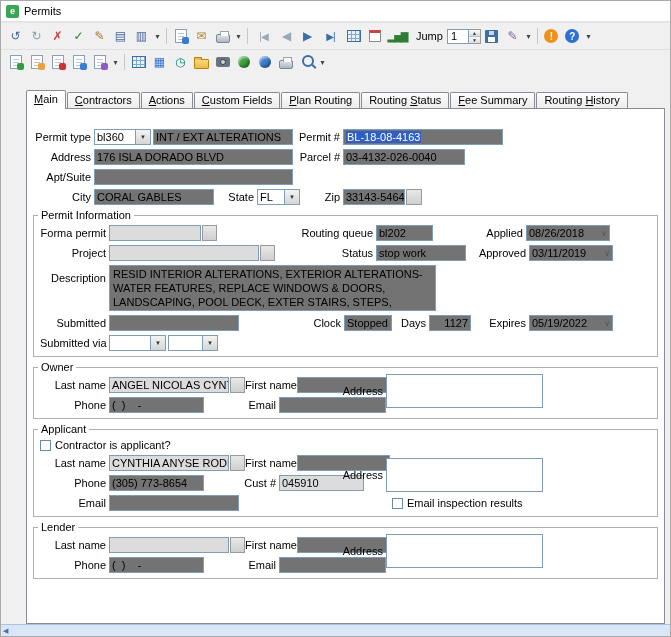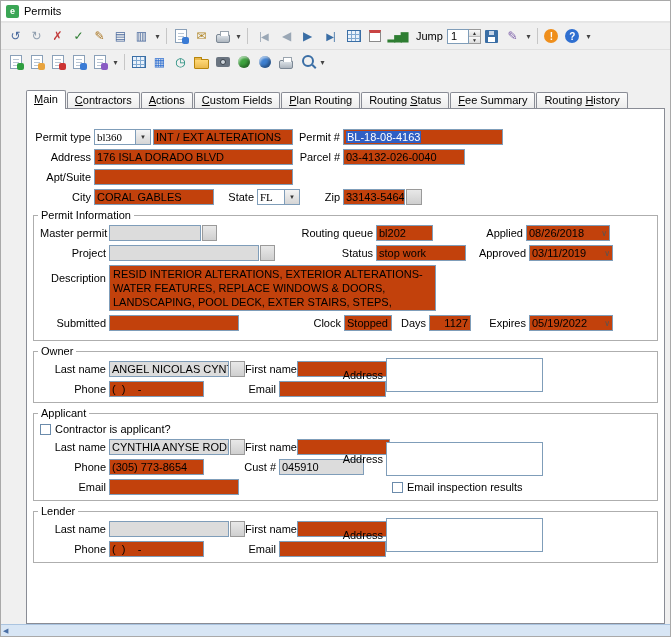--- a/index.html
+++ b/index.html
@@ -55,29 +55,29 @@
   
   .tab-strip{position:absolute;left:25px;top:89px;height:18px;display:flex;align-items:flex-end;z-index:3;}
   .tab{height:15px;line-height:15px;padding:0 7px;border:1px solid #898c95;border-bottom:none;background:linear-gradient(#fdfdfd,#ececec);margin-right:1px;border-radius:2px 2px 0 0;cursor:default;white-space:nowrap;}
   .tab.active{height:18px;line-height:17px;margin-bottom:-1px;background:#fff;position:relative;z-index:4;}
   .tab-page{position:absolute;left:25px;top:107px;right:5px;bottom:12px;background:#fff;border:1px solid #898c95;z-index:2;}
   .page-inner{position:relative;height:100%;box-sizing:border-box;padding:20px 6px;overflow:hidden;}
 
   
   .frow{display:flex;align-items:center;margin-bottom:4px;}
   .lab{text-align:right;margin-right:3px;white-space:nowrap;flex:none;}
-  .fld{height:16px;border:1px solid #7f9db9;background:#c2410c;padding:0 2px;display:flex;align-items:center;overflow:hidden;white-space:pre;box-sizing:border-box;flex:none;}
+  .fld{height:16px;border:1px solid #7f9db9;background:#737373;padding:0 2px;display:flex;align-items:center;overflow:hidden;white-space:pre;box-sizing:border-box;flex:none;}
   .fld.gray{background:#dcdcdc;}
   .fld.num{justify-content:flex-end;}
   .fld.date::after{content:"∨";font-size:8px;color:#555;margin-left:auto;padding-left:2px;}
   .fld.multi{white-space:normal;align-items:flex-start;line-height:14px;padding:1px 3px;}
   .sel{background:#2f5fc4;color:#fff;padding:0 1px;}
   .btn3d{width:15px;height:16px;background:linear-gradient(#e8e8e8,#cfcfcf);border:1px solid #9a9a9a;box-sizing:border-box;margin-left:1px;flex:none;}
   .combo{display:flex;align-items:stretch;height:16px;border:1px solid #7f9db9;background:#fff;box-sizing:border-box;flex:none;}
-  .combo-txt{flex:1;display:flex;align-items:center;padding:0 2px;overflow:hidden;white-space:pre;font-family:Liberation Serif, serif;}
+  .combo-txt{flex:1;display:flex;align-items:center;padding:0 2px;overflow:hidden;white-space:pre;}
   .combo-btn{width:14px;background:linear-gradient(#f4f4f4,#d5d5d5);border-left:1px solid #7f9db9;display:flex;align-items:center;justify-content:center;flex:none;}
   .combo-btn::after{content:"▼";font-size:6px;color:#333;}
   .grp{position:relative;border:1px solid #aeaeae;margin:10px 0 6px 0;padding:9px 6px 5px 6px;}
   .grp-title{position:absolute;top:-7px;left:4px;background:#fff;padding:0 3px;}
   .cbwrap{display:flex;align-items:center;flex:none;}
   .cb{width:11px;height:11px;border:1px solid #6b8bab;background:#fff;display:inline-block;margin-right:4px;flex:none;box-sizing:border-box;}
   .addrblk{position:absolute;display:flex;align-items:center;}
   .addrbox{width:157px;height:34px;border:1px solid #7f9db9;background:#fff;box-sizing:border-box;padding:1px 3px;line-height:15px;overflow:hidden;white-space:pre;}
 
   
@@ -236,21 +236,21 @@
         </span>
         <span class="lab" style="width:40px">Zip</span>
         <span class="fld" style="width:62px">33143-5464</span>
         <span class="btn3d" style="width:16px"></span>
       </div>
 
       <div class="grp">
         <span class="grp-title">Permit Information</span>
 
         <div class="frow">
-          <span class="lab" style="width:66px">Master permit</span>
+          <span class="lab" style="width:66px">Forma permit</span>
           <span class="fld gray" style="width:92px"></span>
           <span class="btn3d"></span>
           <span class="lab" style="width:156px">Routing queue</span>
           <span class="fld" style="width:57px">bl202</span>
           <span class="lab" style="width:90px">Applied</span>
           <span class="fld date" style="width:84px">08/26/2018</span>
         </div>
 
         <div class="frow">
           <span class="lab" style="width:66px">Project</span>
@@ -271,20 +271,31 @@
           <span class="lab" style="width:66px">Submitted</span>
           <span class="fld" style="width:130px"></span>
           <span class="lab" style="width:102px">Clock</span>
           <span class="fld" style="width:48px">Stopped</span>
           <span class="lab" style="width:34px">Days</span>
           <span class="fld num" style="width:42px">1127</span>
           <span class="lab" style="width:55px">Expires</span>
           <span class="fld date" style="width:84px">05/19/2022</span>
         </div>
 
+        <div class="frow" style="margin-bottom:0">
+          <span class="lab" style="width:66px">Submitted via</span>
+          <span class="combo" style="width:57px">
+            <span class="combo-txt"></span>
+            <span class="combo-btn"></span>
+          </span>
+          <span class="combo" style="width:50px;margin-left:2px">
+            <span class="combo-txt"></span>
+            <span class="combo-btn"></span>
+          </span>
+        </div>
       </div>
 
       <div class="grp">
         <span class="grp-title">Owner</span>
 
         <div class="frow">
           <span class="lab" style="width:66px">Last name</span>
           <span class="fld gray" style="width:120px">ANGEL NICOLAS CYNTHIA</span>
           <span class="btn3d"></span>
           <span class="lab" style="width:49px">First name</span>

